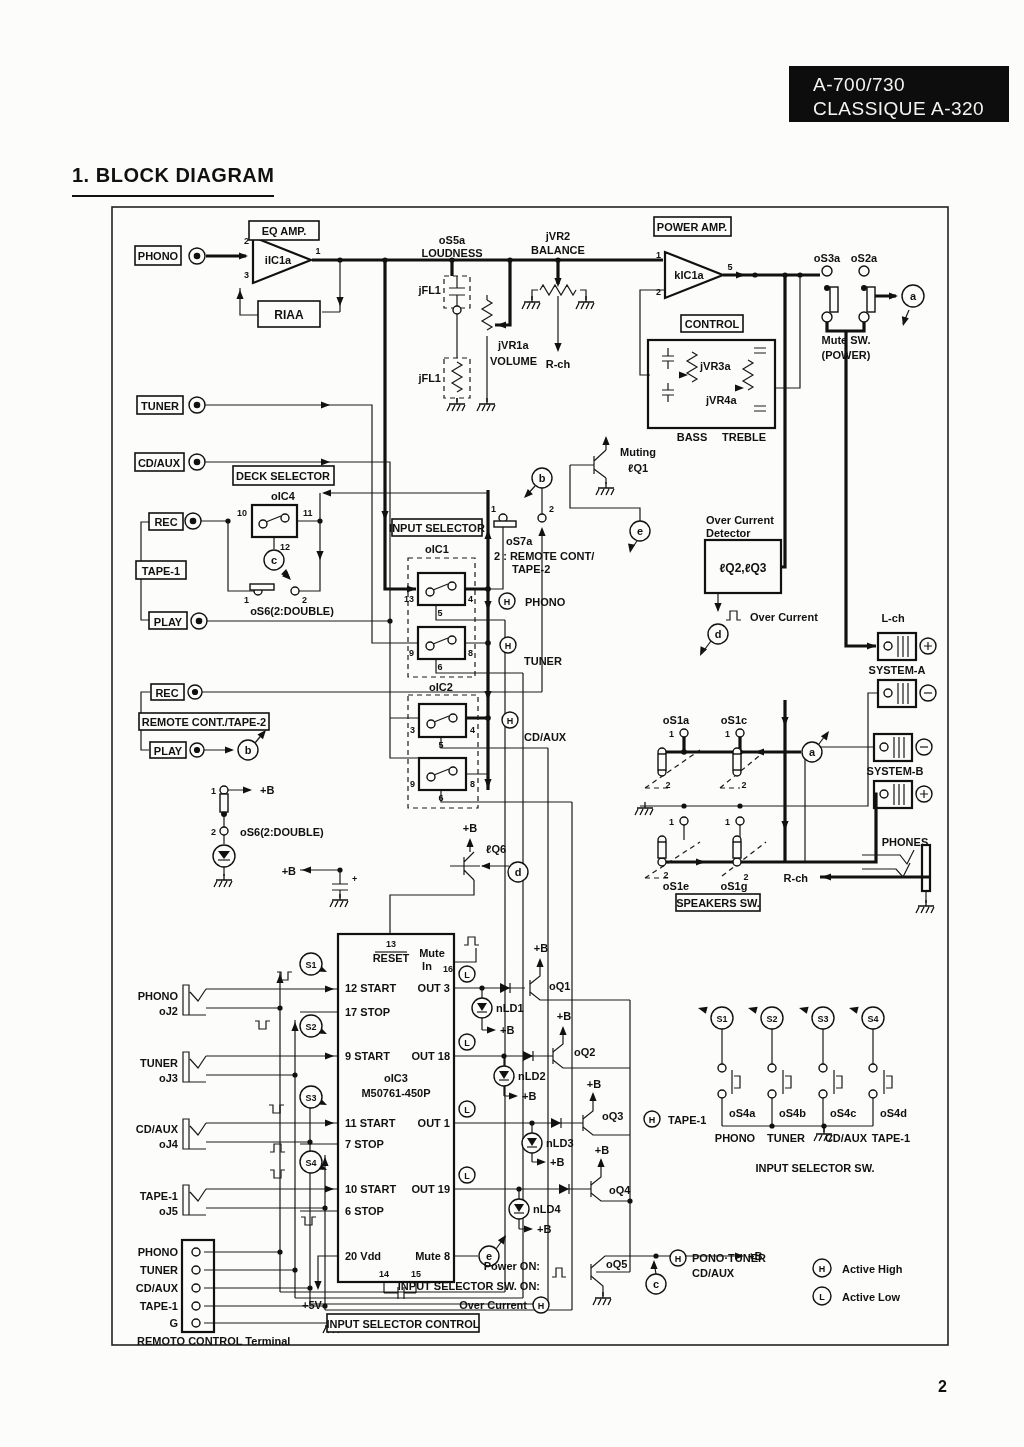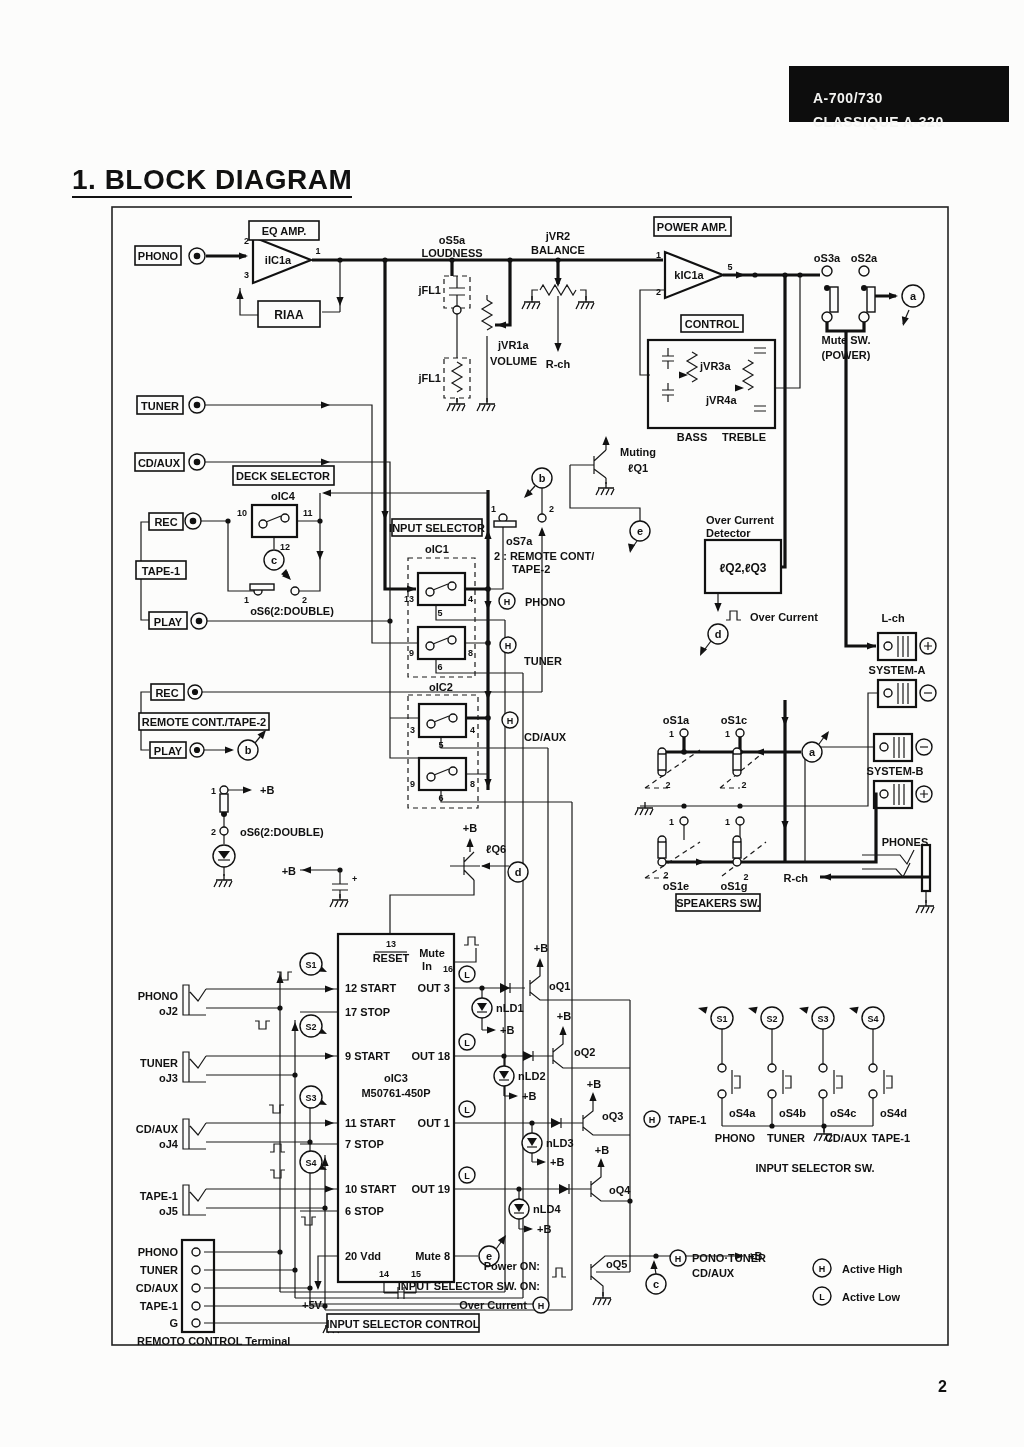--- a/index.html
+++ b/index.html
@@ -1,20 +1,20 @@
 <!DOCTYPE html>
 <html><head>
 <meta charset="utf-8">
 <style>
   html,body{margin:0;padding:0;background:#e8e8e6;}
   .page{position:relative;width:1024px;height:1447px;background:#fcfcfb;font-family:"Liberation Sans",sans-serif;overflow:hidden;}
   .badge{position:absolute;left:789px;top:66px;width:220px;height:56px;background:#0d0d0d;color:#f4f4f2;
-         font-weight:700;font-size:14px;line-height:24px;padding:20px 0 0 24px;box-sizing:border-box;letter-spacing:.5px;}
-  .title{position:absolute;left:72px;top:164px;font-size:28px;font-weight:700;color:#111;letter-spacing:.5px;
-         border-bottom:2px solid #111;padding-bottom:0;}
+         font-weight:400;font-size:19px;line-height:24px;padding:7px 0 0 24px;box-sizing:border-box;letter-spacing:.5px;}
+  .title{position:absolute;left:72px;top:164px;font-size:20px;font-weight:700;color:#111;letter-spacing:.5px;
+         border-bottom:2px solid #111;padding-bottom:8px;}
   .pagenum{position:absolute;left:938px;top:1378px;font-size:16px;font-weight:700;color:#111;}
   svg{position:absolute;left:0;top:0;}
   .w1{stroke:#1a1a1a;stroke-width:1.2;fill:none;}
   .w2{stroke:#111;stroke-width:3.2;fill:none;}
   .bx{stroke:#111;stroke-width:1.6;fill:#fcfcfb;}
   .bx2{stroke:#111;stroke-width:2.2;fill:none;}
   .dsh{stroke:#1a1a1a;stroke-width:1.2;fill:none;stroke-dasharray:5 4;}
   .dt{fill:#111;}
   .oc{stroke:#111;stroke-width:1.4;fill:#fcfcfb;}
   .fl{fill:#111;stroke:none;}

